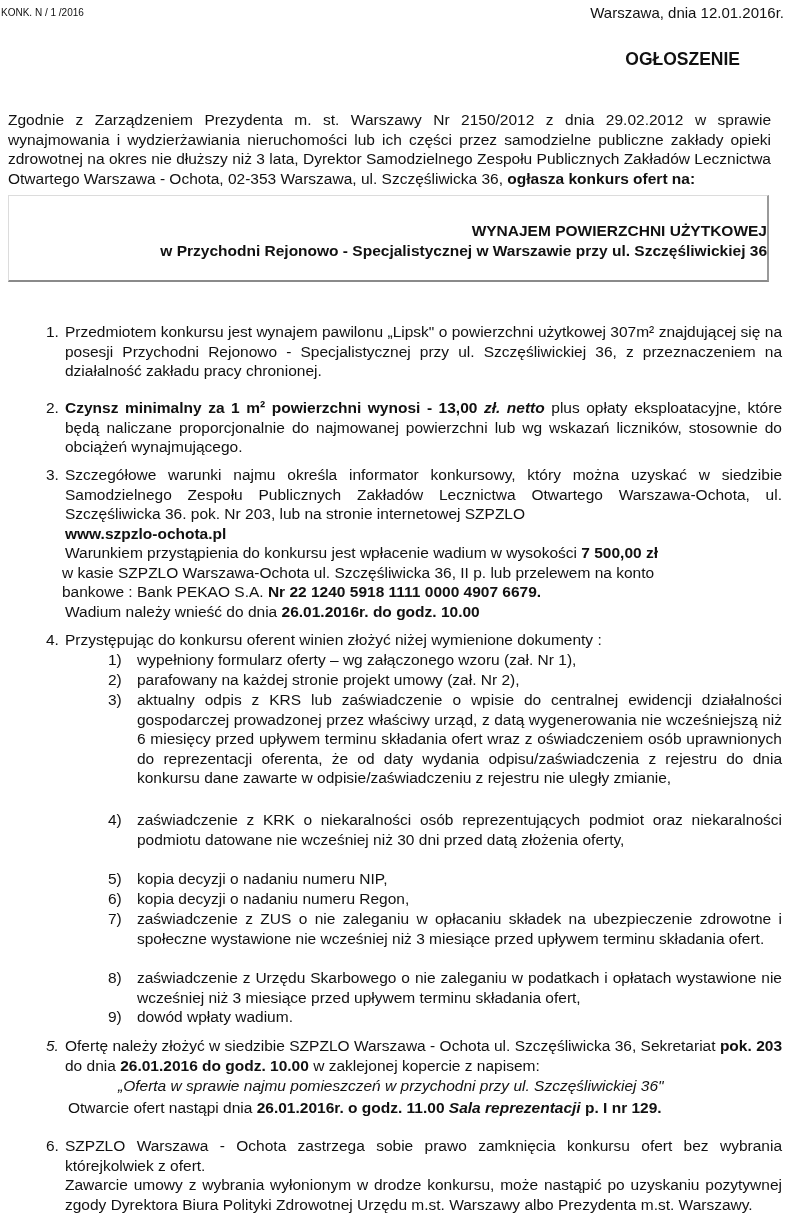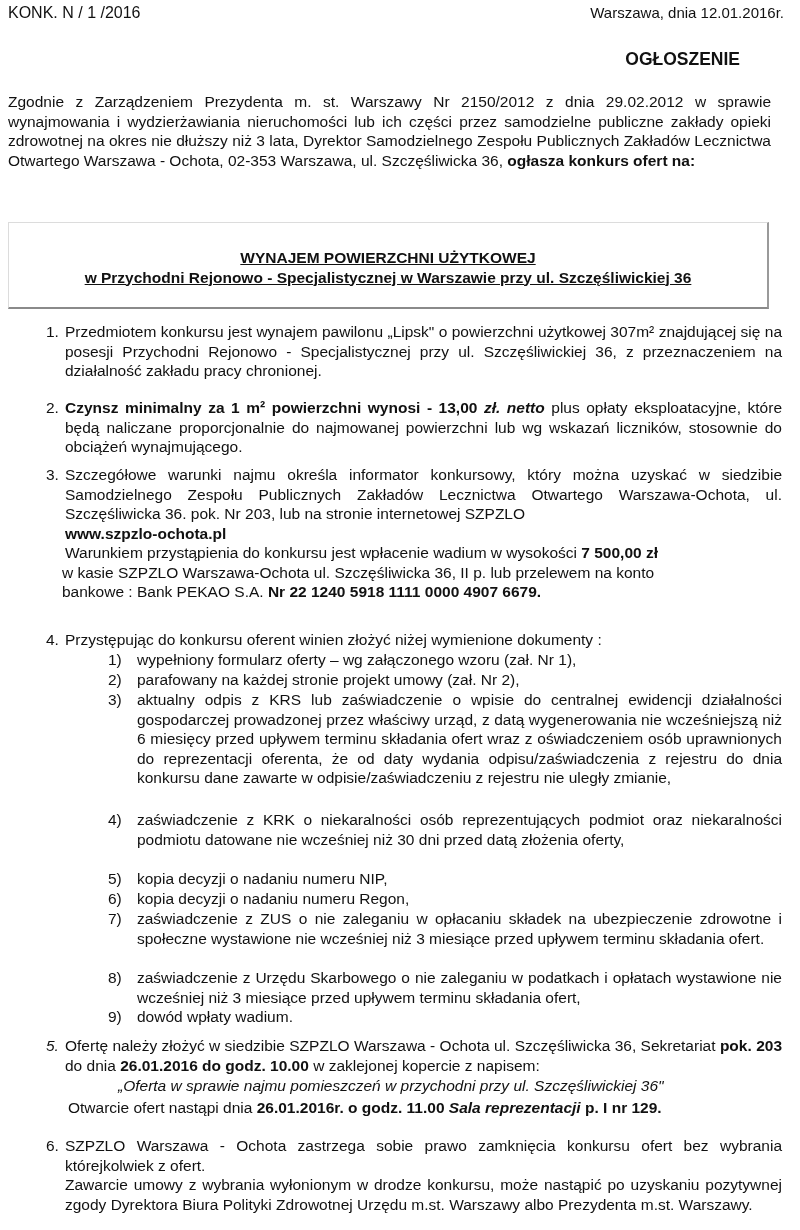--- a/index.html
+++ b/index.html
@@ -18,56 +18,55 @@
       line-height: 19.5px;
     }
     .doc {
       position: absolute;
       left: 0; top: 0;
       width: 800px;
       height: 1230px;
     }
     .ref {
       position: absolute;
-      left: 8px; top: 3px;
-      font-size: 16px;
+      left: 1px; top: 3px;
+      font-size: 10px;
     }
     .date {
       position: absolute;
       right: 16px; top: 3px;
       font-size: 15px;
     }
     .title {
       position: absolute;
       left: 0; width: 740px;
       top: 50px;
       text-align: right;
       font-weight: bold;
       font-size: 17.5px;
     }
     .intro {
       position: absolute;
-      left: 8px; top: 92px;
+      left: 8px; top: 110px;
       width: 763px;
       text-align: justify;
       text-align-last: left;
     }
     .intro b { font-weight: bold; }
     .box {
       position: absolute;
-      left: 8px; top: 222px;
+      left: 8px; top: 195px;
       width: 761px; height: 87px;
       border-top: 1px solid #dcdcdc;
       border-left: 1px solid #dcdcdc;
       border-right: 2px solid #9a9a9a;
       border-bottom: 2px solid #8a8a8a;
       box-sizing: border-box;
-      text-align: center;
+      text-align: right;
       font-weight: bold;
-      text-decoration: underline;
     }
     .box .l1 { margin-top: 25px; font-size: 15.5px; }
     .box .l2 { font-size: 15.5px; }
     .item {
       position: absolute;
       left: 40px;
       width: 742px;
     }
     .item .num {
       position: absolute;
@@ -128,20 +127,23 @@
   </div>
 
   <div class="item" style="top:465px;">
     <span class="num">3.</span>
     <div class="body">
       <span>Szczegółowe warunki najmu określa  informator konkursowy, który można uzyskać w siedzibie Samodzielnego Zespołu Publicznych Zakładów Lecznictwa Otwartego Warszawa-Ochota,  ul. Szczęśliwicka 36.  pok. Nr 203, lub na stronie internetowej SZPZLO</span>
       <b class="line">www.szpzlo-ochota.pl</b>
       <span>Warunkiem przystąpienia do konkursu jest wpłacenie wadium w wysokości </span><b>7 500,00 zł</b>
       <span class="line" style="margin-left:-3px;">w kasie SZPZLO Warszawa-Ochota ul. Szczęśliwicka 36, II p. lub przelewem na konto</span>
       <span style="margin-left:-3px;margin-top:26px;">bankowe :   Bank PEKAO S.A. </span><b>Nr   22 1240 5918 1111 0000 4907 6679.</b>
+      <div>
+        <span>Wadium należy wnieść do dnia    </span><b>26.01.2016r. do godz.  10.00</b>
+      </div>
     </div>
   </div>
 
   <div class="item" style="top:630px;">
     <span class="num">4.</span>
     <div class="body">Przystępując do konkursu oferent  winien złożyć niżej wymienione dokumenty :</div>
   </div>
 
   <div class="sub" style="top:650px;">
     <span class="snum">1)</span>

